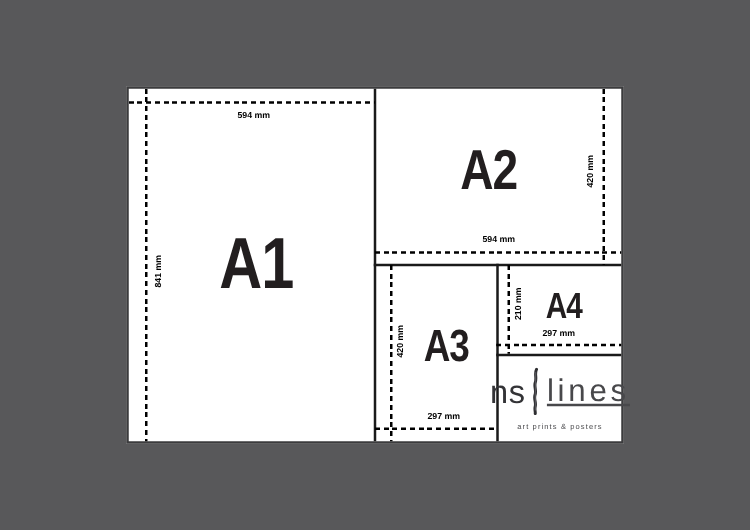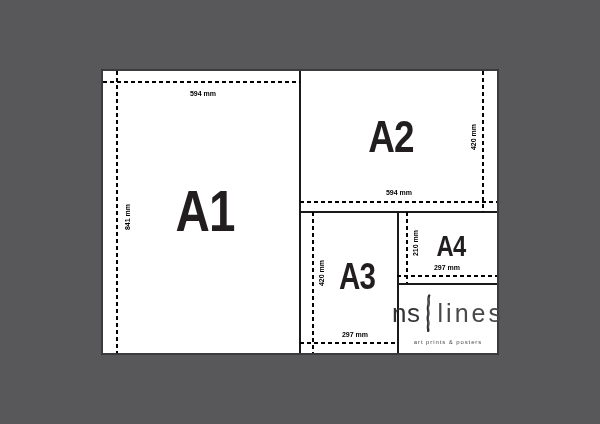--- a/index.html
+++ b/index.html
@@ -59,21 +59,21 @@
     align-items:center;justify-content:center;
   }
   .logo-row{
     display:flex;align-items:center;justify-content:space-between;
     height:40px;
   }
   .logo-ns{
     font-size:26px;color:#333336;letter-spacing:0.5px;line-height:1;
   }
   .logo-lines{
-    font-size:25px;color:#48484b;letter-spacing:3px;line-height:1;margin-left:4px;
+    font-size:25px;color:#48484b;letter-spacing:3px;line-height:1;margin-left:4px;text-decoration:underline;
   }
   .brush{margin:0 1px 0 3px;display:block;}
   .logo-tagline{
     margin-top:6px;
     font-size:6px;letter-spacing:0.9px;color:#4a4a4d;white-space:nowrap;
   }
 </style>
 </head>
 <body>
 

